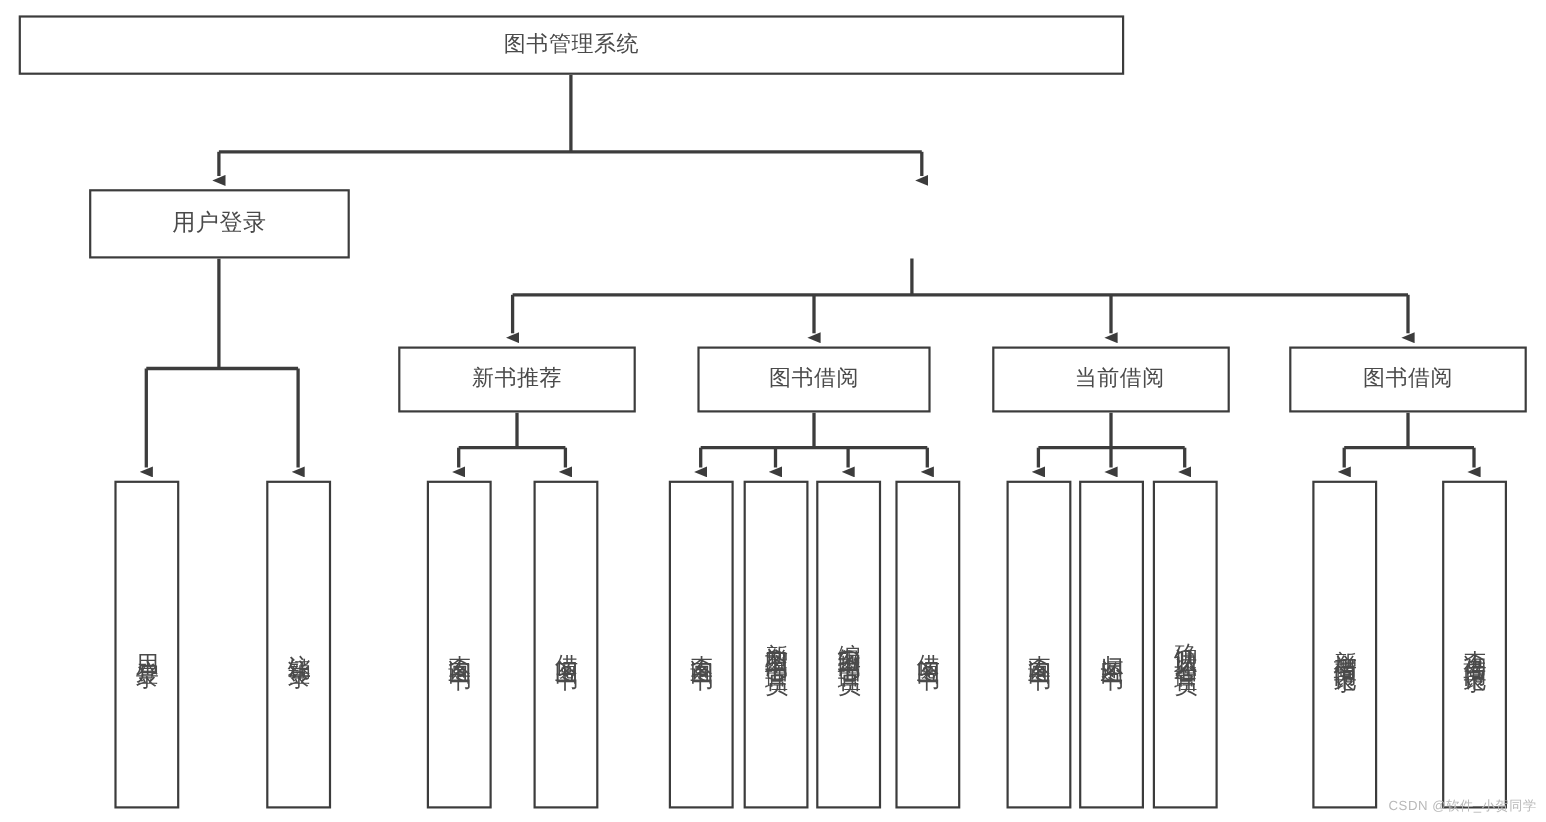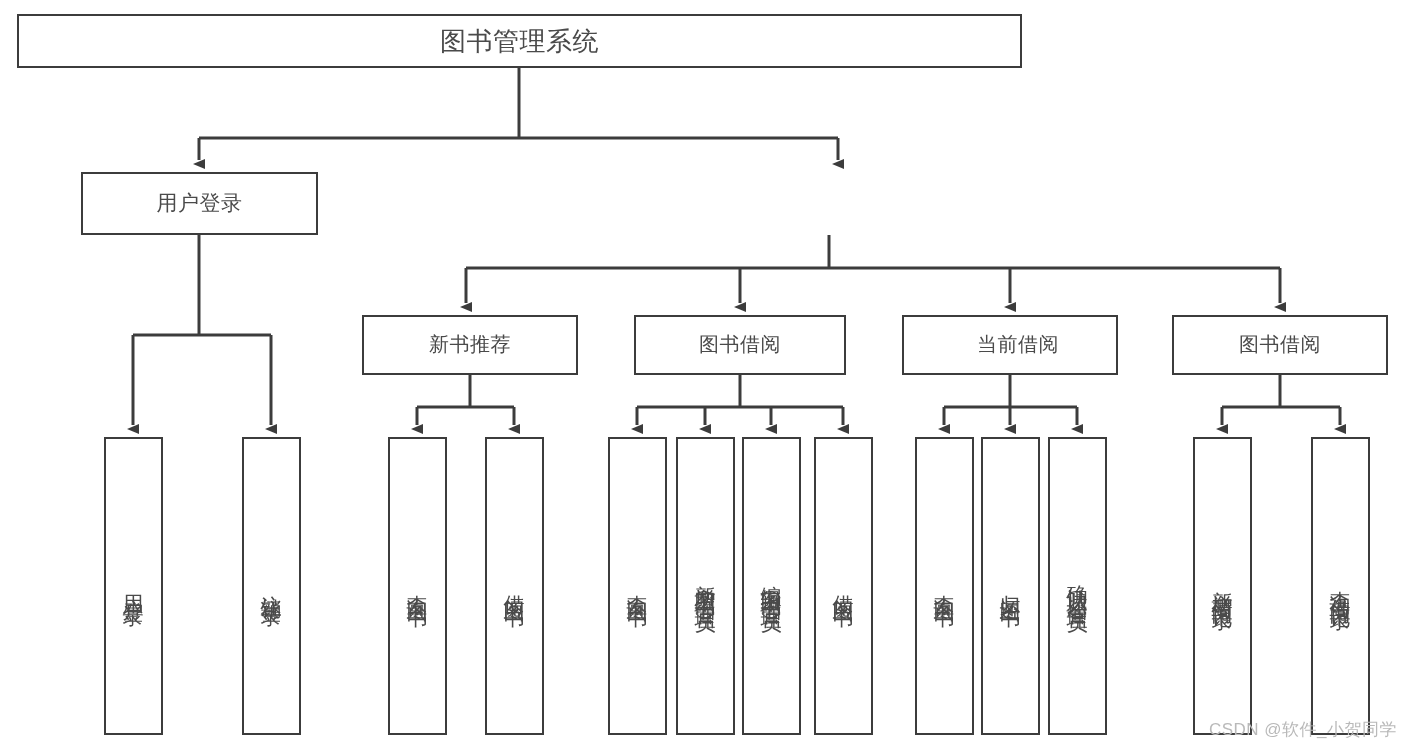--- a/index.html
+++ b/index.html
@@ -45,30 +45,30 @@
     white-space: nowrap;
   }
   .node.vertical .label {
     writing-mode: vertical-rl;
     text-orientation: upright;
     letter-spacing: 4px;
     font-size: 21px;
     line-height: 1.0;
     white-space: normal;
   }
-  .node.root .label { font-size: 26px; }
+  .node.root .label { font-size: 20px; }
   .node.level2 .label { font-size: 21px; }
   .node.level3 .label { font-size: 20px; }
 
   .watermark {
     position: absolute;
     right: 8px;
     bottom: 6px;
     color: #b9b9b9;
-    font-size: 17px;
+    font-size: 12px;
     letter-spacing: 0.5px;
     white-space: nowrap;
     user-select: none;
   }
 </style>
 </head>
 <body>
 
 <div id="canvas">
 

